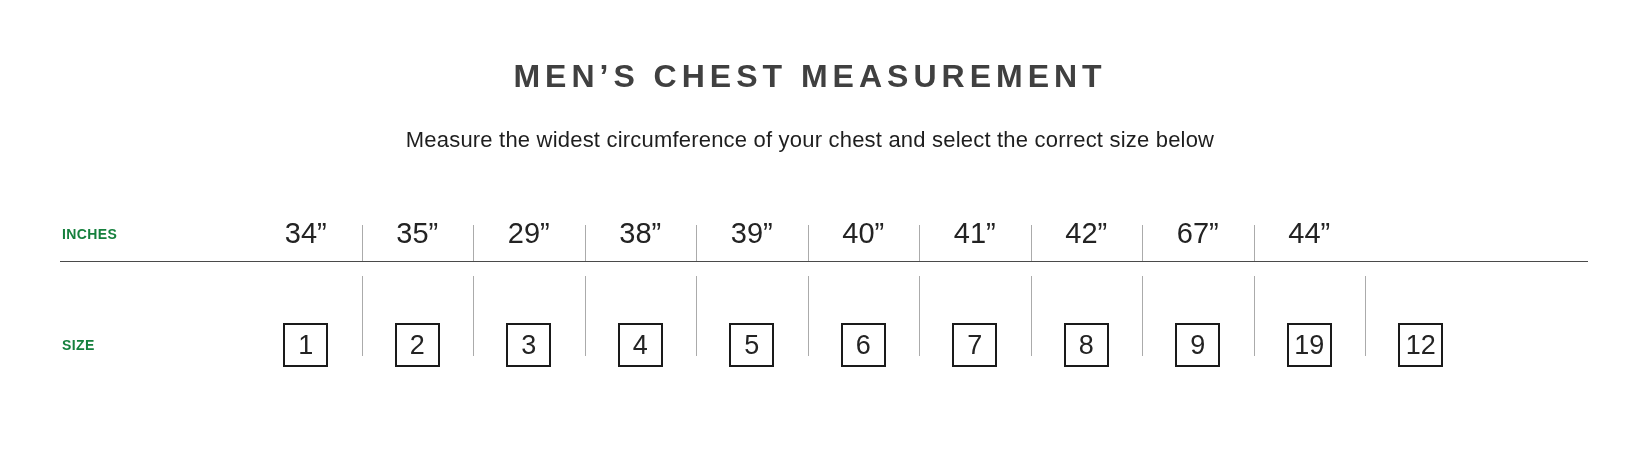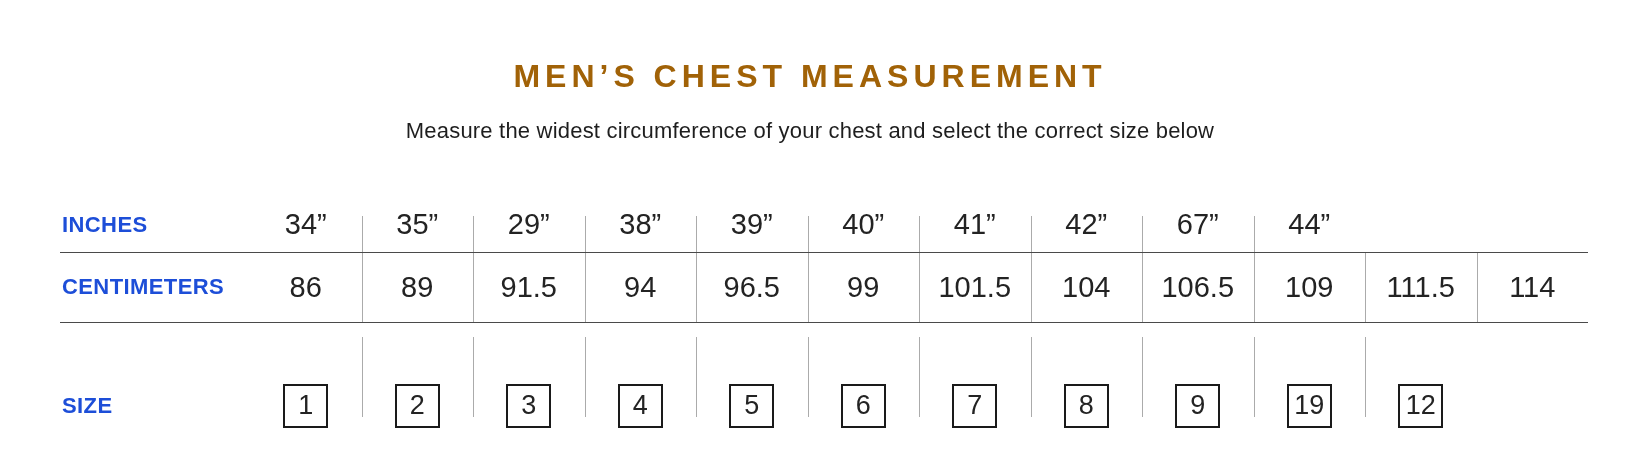--- a/index.html
+++ b/index.html
@@ -22,25 +22,25 @@
     width: 1520px;
     margin-left: 50px;
     padding-top: 56px;
     text-align: center;
   }
   .title {
     font-size: 32px;
     font-weight: bold;
     letter-spacing: 5px;
     line-height: 40px;
-    color: #a16207;
+    color: #404040;
     white-space: nowrap;
   }
   .subtitle {
-    margin-top: 20px;
+    margin-top: 29px;
     font-size: 22px;
     line-height: 30px;
     letter-spacing: 0.2px;
     color: #1e1e1e;
     white-space: nowrap;
   }
 
   
   .size-table {
     width: 1528px;
@@ -69,23 +69,23 @@
     align-items: center;
     justify-content: center;
     font-size: 29px;
     color: #232323;
   }
   .trow.inches .cell { padding-top: 12px; }
   .cell.label {
     justify-content: flex-start;
     padding-left: 2px;
     font-weight: bold;
-    font-size: 22px;
+    font-size: 14px;
     letter-spacing: 0.4px;
-    color: #1d4ed8;
+    color: #15803d;
     white-space: nowrap;
   }
 
   
   .trow .cell:nth-child(n+3)::before {
     content: '';
     position: absolute;
     left: 0;
     width: 1px;
     background: #ababab;
@@ -122,35 +122,20 @@
       <div class="cell val">35”</div>
       <div class="cell val">29”</div>
       <div class="cell val">38”</div>
       <div class="cell val">39”</div>
       <div class="cell val">40”</div>
       <div class="cell val">41”</div>
       <div class="cell val">42”</div>
       <div class="cell val">67”</div>
       <div class="cell val">44”</div>
     </div>
-    <div class="trow centimeters">
-      <div class="cell label">CENTIMETERS</div>
-      <div class="cell val">86</div>
-      <div class="cell val">89</div>
-      <div class="cell val">91.5</div>
-      <div class="cell val">94</div>
-      <div class="cell val">96.5</div>
-      <div class="cell val">99</div>
-      <div class="cell val">101.5</div>
-      <div class="cell val">104</div>
-      <div class="cell val">106.5</div>
-      <div class="cell val">109</div>
-      <div class="cell val">111.5</div>
-      <div class="cell val">114</div>
-    </div>
     <div class="trow size">
       <div class="cell label">SIZE</div>
       <div class="cell val">
         <div class="size-box">1</div>
       </div>
       <div class="cell val">
         <div class="size-box">2</div>
       </div>
       <div class="cell val">
         <div class="size-box">3</div>

